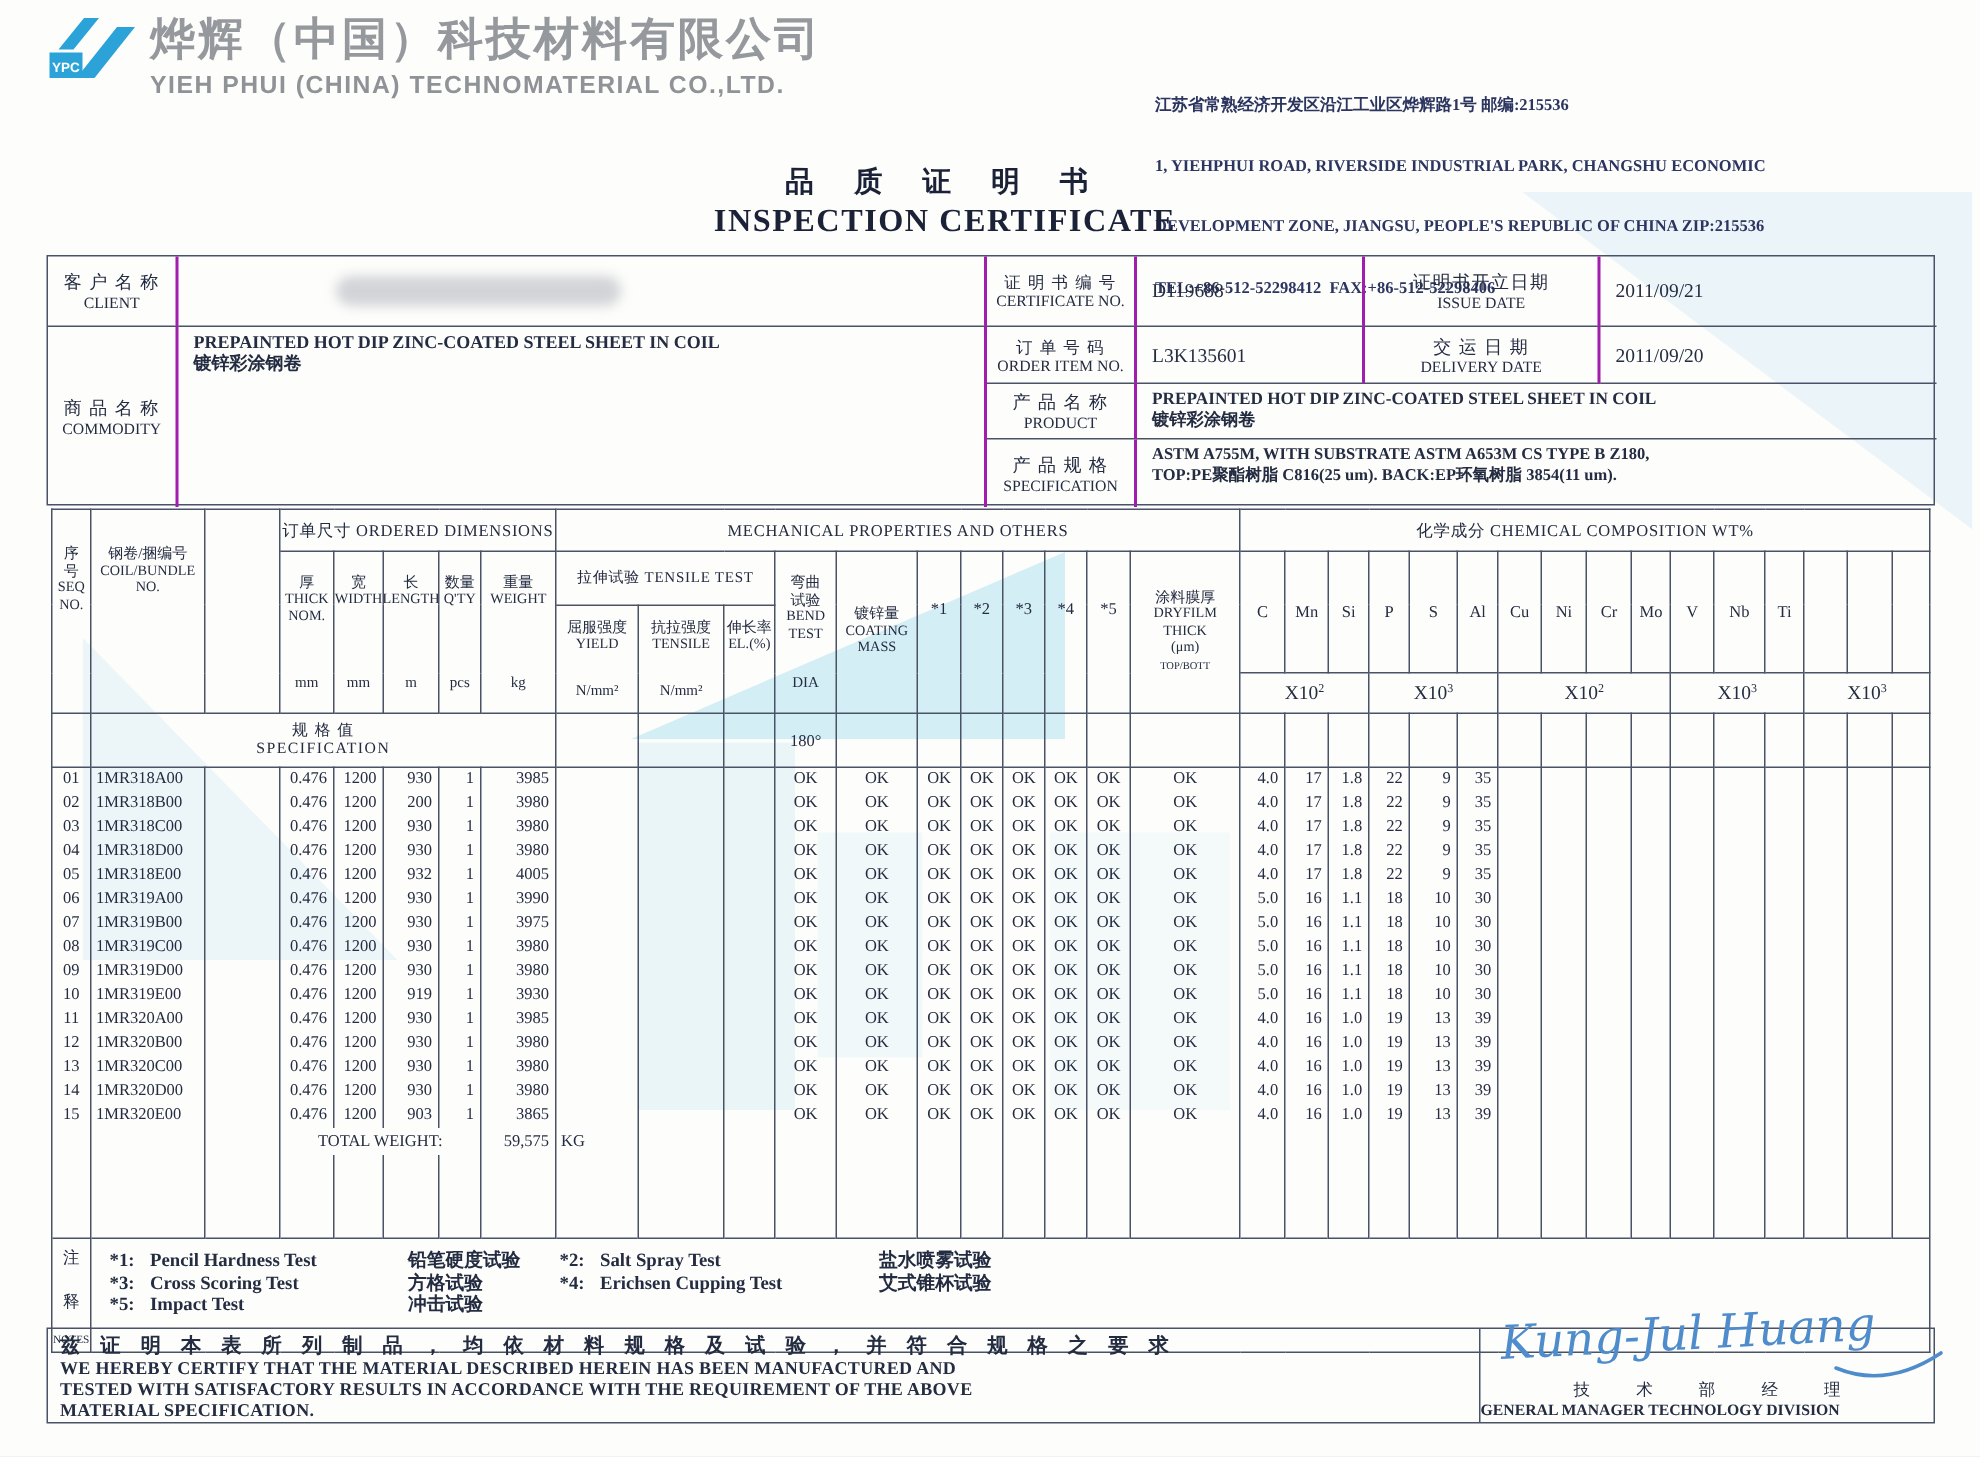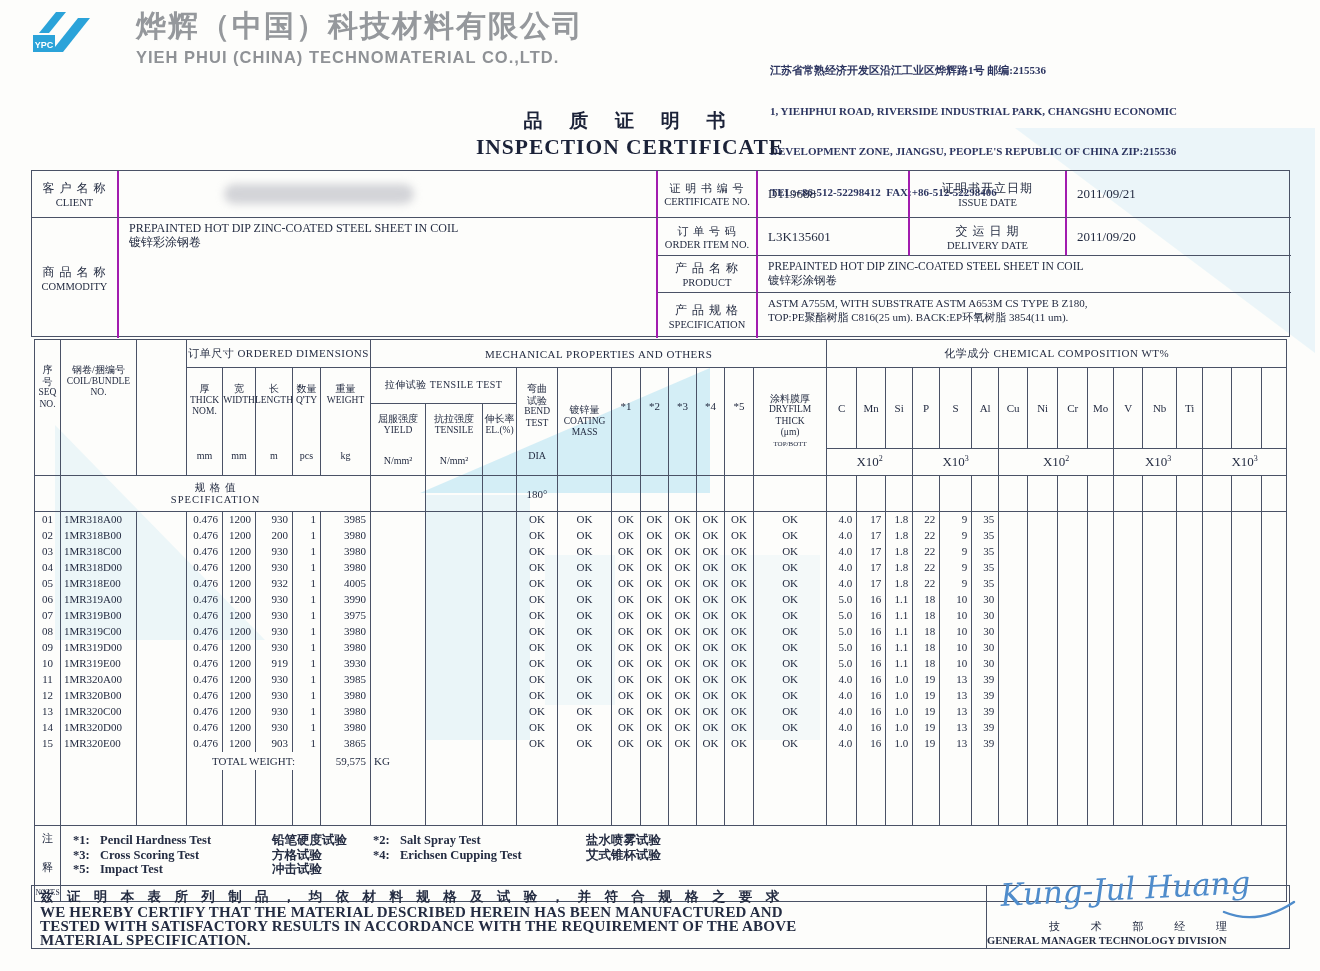--- a/index.html
+++ b/index.html
@@ -18,39 +18,39 @@
           clip-path:polygon(0 0, 100% 100%, 0 100%); }
   .wm-c { left:425px; top:495px; width:105px; height:245px; background:rgba(160,215,240,.20); }
   .wm-d { left:545px; top:555px; width:70px;  height:150px; background:rgba(160,215,240,.13); }
   .wm-e { left:1015px; top:128px; width:300px; height:225px; background:rgba(185,225,245,.25);
           clip-path:polygon(0 0, 100% 0, 100% 100%); }
   .wm-f { left:700px; top:555px; width:120px; height:185px; background:rgba(170,218,240,.10); }
   .content { position:relative; z-index:1; }
 
   
   .logo { position:absolute; left:26px; top:6px; }
-  .company { position:absolute; left:100px; top:6px; color:#95989c;margin-left:36px; }
+  .company { position:absolute; left:100px; top:6px; color:#95989c; }
   .company .cn { font-size:30px; font-weight:bold; letter-spacing:2px; font-family:"Liberation Sans","DejaVu Sans",sans-serif; }
   .company .en { font-size:16.5px; font-weight:bold; letter-spacing:1px; margin-top:1px; color:#8f9296;
                  font-family:"Liberation Sans","DejaVu Sans",sans-serif; }
   .address { position:absolute; left:770px; top:37px; font-size:11px; line-height:13.5px;
              font-weight:bold; color:#2c3560; white-space:pre; }
   .title { position:absolute; left:430px; top:108px; width:400px; text-align:center; color:#1b2238; }
   .title .cn { font-size:19px; font-weight:bold; letter-spacing:11px; }
   .title .en { font-size:21.5px; font-weight:bold; letter-spacing:1px; margin-top:1px; }
 
   
   .info { position:absolute; left:31px; top:170px; width:1259px; height:167px;
           border:1px solid #4a5266; box-sizing:border-box; font-size:11px; }
   .info .cell { position:absolute; box-sizing:border-box; }
   .br { border-right:2px solid #a21caf; } .bb { border-bottom:1px solid #4a5266; }
   .lab { display:flex; flex-direction:column; align-items:center; justify-content:center; text-align:center; }
   .lab .lcn { font-size:12px; letter-spacing:1px; } .lab .len { font-size:10.5px; }
   .val { display:flex; align-items:center; padding-left:10px; font-size:13px; }
-  .val2 { padding:3px 0 16px 10px; font-size:11.5px; line-height:14px; }
+  .val2 { padding:3px 0 16px 10px; font-size:11.5px; line-height:14px;font-weight:bold; }
   .blur-blob { width:190px; height:20px; margin-left:95px; border-radius:10px;
                background:#a9abb5; filter:blur(4px); opacity:.5; }
 
   
   .main-wrap { position:absolute; left:34px; top:339px; }
   table.main { border-collapse:collapse; table-layout:fixed; width:1252px;
                font-size:11px; color:#242c42; border:1.5px solid #4a5266; }
   .main th, .main td { border-left:1px solid #4a5266; border-right:1px solid #4a5266;
                        padding:0; overflow:hidden; font-weight:normal; vertical-align:middle; text-align:center; }
   .main thead th { border-top:1px solid #4a5266; border-bottom:1px solid #4a5266; }
@@ -85,21 +85,21 @@
   .notes-content { text-align:left !important; padding:7px 0 0 12px !important; }
   .nline { display:grid; grid-template-columns:300px 1fr; line-height:14.5px; }
   .nentry { display:flex; font-size:12.5px; font-weight:bold; }
   .ncode { width:27px; } .nen { width:172px; } .nen2 { width:186px; }
 
   
   .certify { position:absolute; left:31px; top:885px; width:1259px; height:64px;
              border:1px solid #4a5266; box-sizing:border-box; display:flex; }
   .cert-text { width:954px; box-sizing:border-box; padding:3px 0 0 8px; }
   .cert-cn { font-size:13.5px; font-weight:bold; letter-spacing:5px; line-height:16px; }
-  .cert-en { font-size:15px; font-weight:bold; line-height:14px; letter-spacing:.2px; }
+  .cert-en { font-size:12px; font-weight:bold; line-height:14px; letter-spacing:.2px; }
   .sign-area { flex:1; position:relative; border-left:1px solid #4a5266; }
   .sig { position:absolute; left:12px; top:-16px; }
   .sign-cn { position:absolute; bottom:14px; width:100%; text-align:center;
              font-size:11px; letter-spacing:14px; text-indent:14px; }
   .sign-en { position:absolute; bottom:2px; width:100%; text-align:left;
              font-size:10.5px; font-weight:bold; }
 </style>
 </head>
 <body>
 

